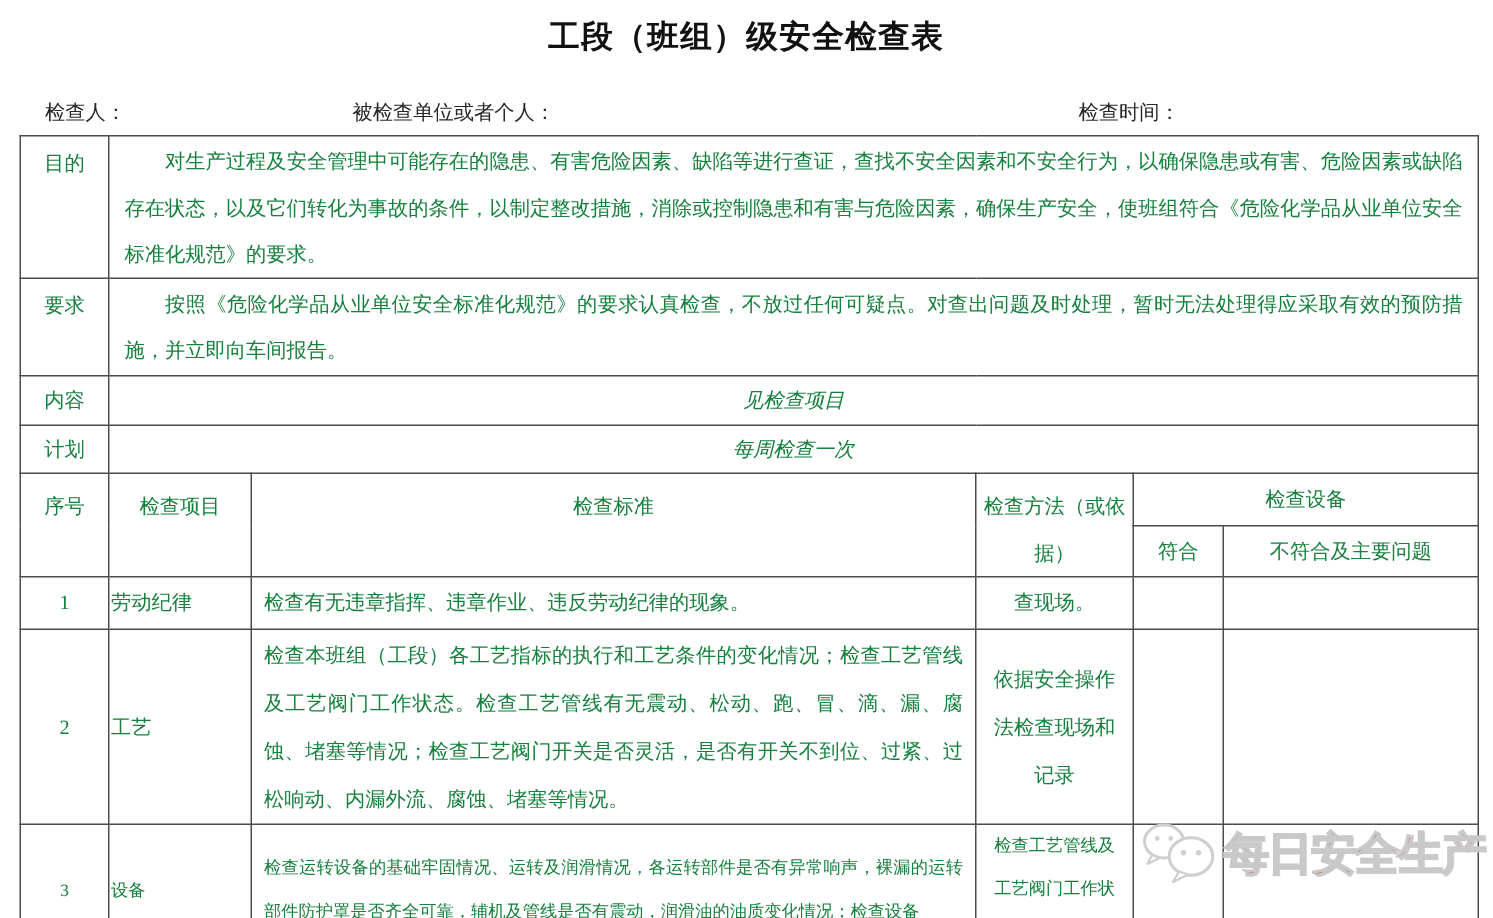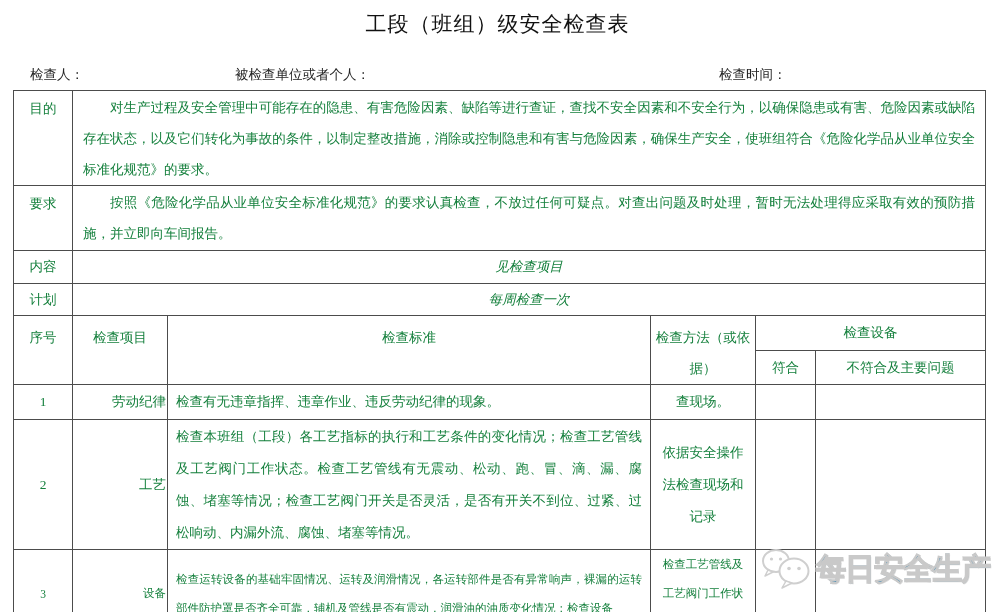--- a/index.html
+++ b/index.html
@@ -3,21 +3,21 @@
 <meta charset="utf-8">
 <style>
   html,body { margin:0; padding:0; background:#ffffff; }
   .page {
     position:relative; width:995px; height:612px; overflow:hidden;
     background:#ffffff; color:#262626;
     font-family:"Liberation Serif","DejaVu Serif",serif;
   }
   .page-title {
     position:absolute; top:10px; left:0; width:100%;
-    text-align:center; font-size:21px; font-weight:normal; color:#111;
+    text-align:center; font-size:21px; font-weight:bold; color:#111;
     letter-spacing:1px; margin:0;
   }
   .info-bar { position:absolute; top:66px; left:0; width:100%; font-size:13.5px; }
   .info-inspector { position:absolute; left:30px; top:0; }
   .info-unit { position:absolute; left:235px; top:0; }
   .info-time { position:absolute; left:719px; top:0; }
 
   table.check-table {
     position:absolute; left:13px; top:90px; width:972px;
     border-collapse:collapse; table-layout:fixed;
@@ -30,37 +30,37 @@
   .body-left {
     text-align:justify; vertical-align:top; padding:1px 10px 0 10px;
     line-height:31px; text-indent:2em;
   }
   .body-center { text-align:center; vertical-align:middle;font-style:italic; }
 
   .hdr-top { text-align:center; vertical-align:top; padding:6px 2px 0 2px; line-height:31px; }
   .hdr-mid { text-align:center; vertical-align:middle; }
 
   .cell-seq  { text-align:center; vertical-align:middle; }
-  .cell-item { text-align:right; vertical-align:middle; }
+  .cell-item { text-align:left; vertical-align:middle; }
   .cell-std  { text-align:justify; vertical-align:middle; padding:0 8px; line-height:32px; }
   .cell-mth  { text-align:center; vertical-align:middle; padding:0 8px; line-height:32px; }
 
   tr.row-small td { font-size:11.5px; }
   tr.row-small .cell-std { line-height:29px; }
   tr.row-small .cell-mth { line-height:29px; }
 
   .watermark {
     position:absolute; left:760px; top:543px; width:232px; height:52px;
     display:flex; align-items:center; pointer-events:none;
   }
   .wm-logo { flex:0 0 auto; margin-right:4px; }
   .wm-text {
     font-family:"Liberation Sans","DejaVu Sans",sans-serif;
     font-size:30px; font-weight:bold; letter-spacing:-1px;
-    color:#0369a1; -webkit-text-stroke:1.2px #c9c9c9;
+    color:#c2410c; -webkit-text-stroke:1.2px #c9c9c9;
     text-shadow:1px 1px 0 #dadada;
     white-space:nowrap;
   }
 </style>
 </head>
 <body>
 
 <div class="page">
 
   <h1 class="page-title">工段（班组）级安全检查表</h1>

